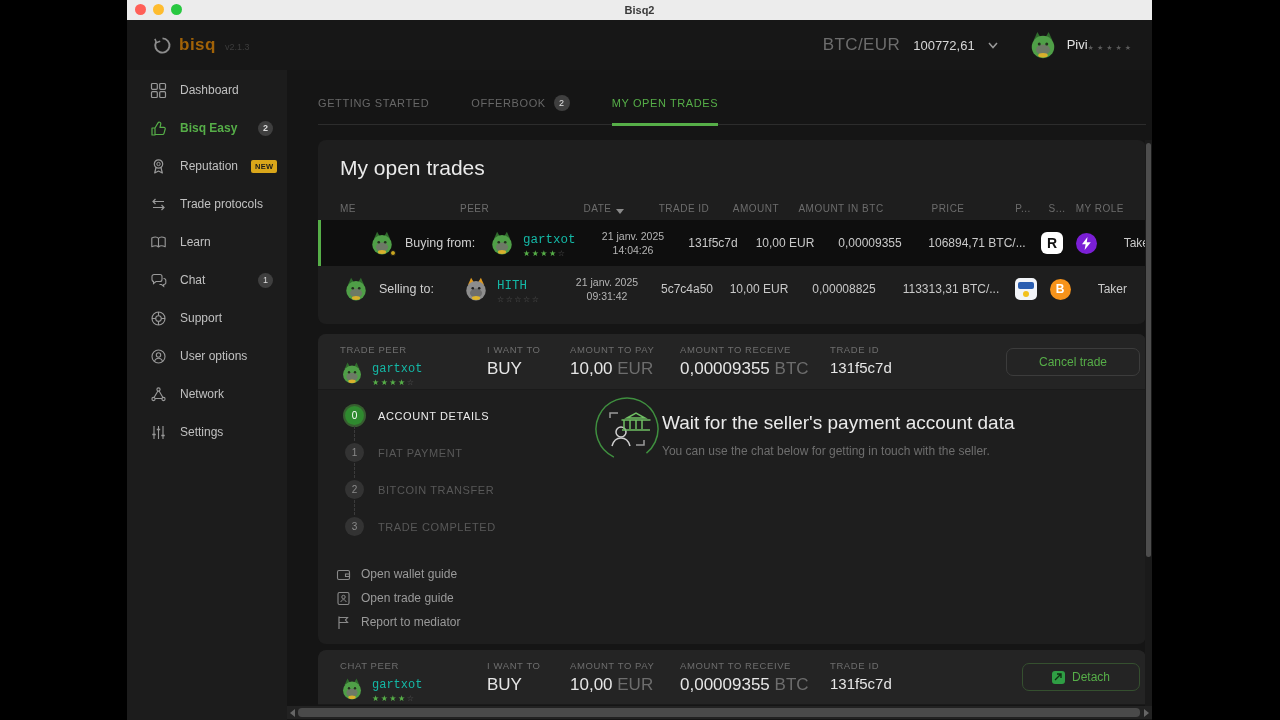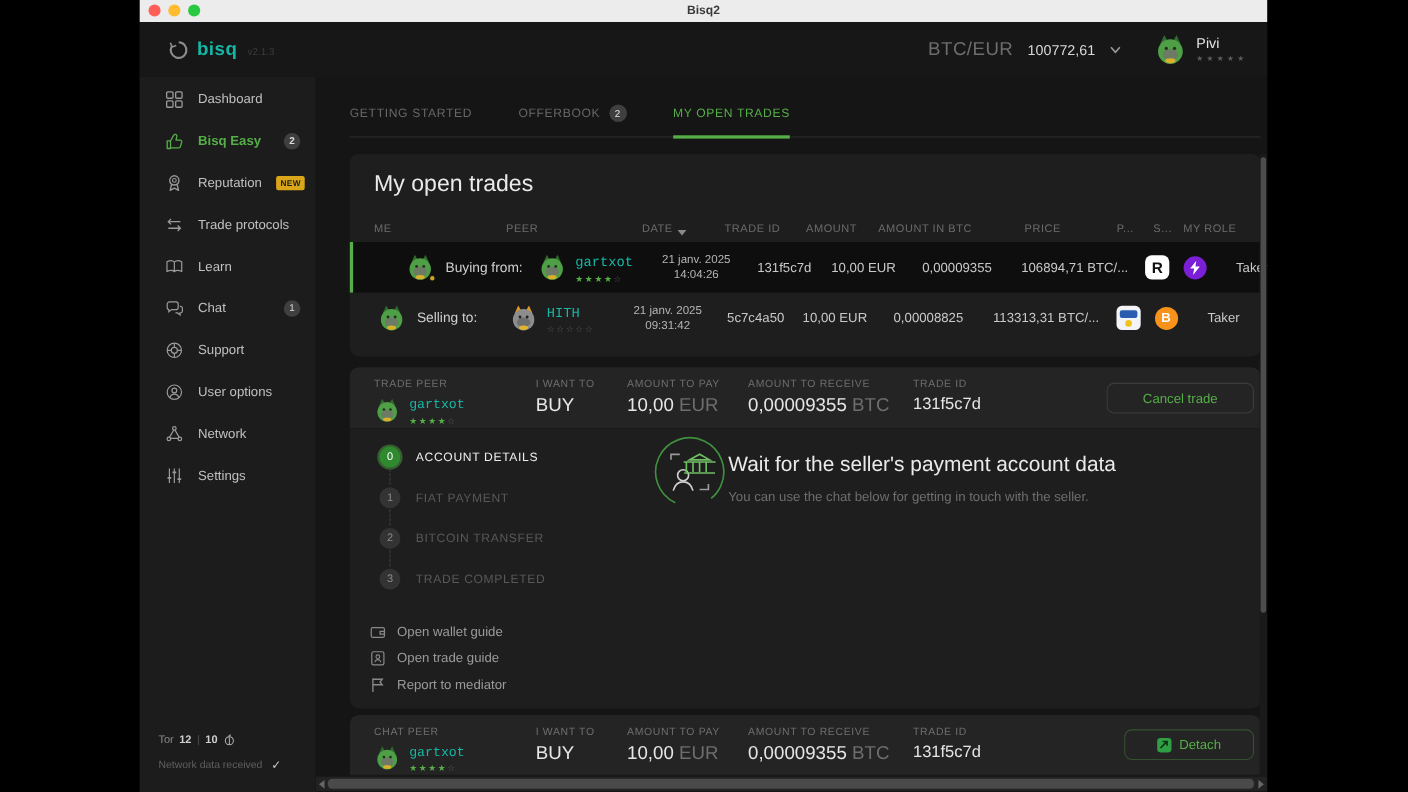--- a/index.html
+++ b/index.html
@@ -15,28 +15,28 @@
   .dot.red{ background:#ff5f57; } .dot.yellow{ background:#febc2e; } .dot.green{ background:#28c840; }
   .tb-title { width:100%; text-align:center; font-size:11px; font-weight:bold; color:#3a3a3a; }
 
   
   .app { position:absolute; left:127px; top:20px; width:1025px; height:700px; background:#151515; }
 
   
   .topbar { position:absolute; left:0; top:0; width:1025px; height:50px; background:#171717;
             display:flex; align-items:center; justify-content:space-between; padding:0 18px 0 26px; }
   .logo-area { display:flex; align-items:center; gap:7px; }
-  .logo-word { font-size:17px; font-weight:bold; color:#14b8a6; letter-spacing:.5px; }
+  .logo-word { font-size:17px; font-weight:bold; color:#a16207; letter-spacing:.5px; }
   .logo-version { font-size:9px; color:#3c3c3c; margin-left:2px; margin-top:4px; }
   .topbar-right { display:flex; align-items:center; }
   .market { display:flex; align-items:center; gap:13px; cursor:pointer; }
   .market-pair { font-size:17px; color:#6d6d6d; letter-spacing:.4px;text-align:right; }
   .market-price { font-size:13px; color:#d8d8d8; }
   .profile { display:flex; align-items:center; gap:9px; margin-left:30px; cursor:pointer; }
-  .profile-meta { display:flex; flex-direction:column; line-height:1.1; }
+  .profile-meta { display:flex; flex-direction:row; line-height:1.1;align-items:flex-end; }
   .profile-name { font-size:13px; color:#e4e4e4; }
   .profile-stars { font-size:7px; color:#5c5c5c; letter-spacing:3px; margin-top:3px; }
 
   
   .avatar { border-radius:50%; display:inline-block; position:relative; flex:none; }
   .avatar svg { display:block; width:100%; height:100%; }
   .av-dot { position:absolute; right:-1px; bottom:0; width:6px; height:6px; border-radius:50%;
             background:#caa61f; border:1px solid #151515; }
 
   
@@ -293,37 +293,20 @@
         </div>
         <div class="nav-item">
           <svg class="nicon" viewBox="0 0 17 17">
             <path d="M4 2 v13 M8.5 2 v13 M13 2 v13" stroke="currentColor" stroke-width="1.1"></path>
             <path d="M2.3 10.5 h3.4 M6.8 5.5 h3.4 M11.3 11.5 h3.4" stroke="currentColor" stroke-width="1.6"></path>
           </svg>
           <span class="nav-label">Settings</span>
         </div>
       </div>
 
-      <div class="side-footer">
-        <div class="tor-line">
-          <span>Tor</span>
-          <b>12</b>
-          <span class="tor-sep">|</span>
-          <b>10</b>
-          <svg width="11" height="11" viewBox="0 0 12 12">
-            <circle cx="6" cy="7" r="4" fill="none" stroke="#b5b5b5" stroke-width="1"></circle>
-            <path d="M6 3 C5 2 6.5 1 7.5 1.5" fill="none" stroke="#b5b5b5" stroke-width="1"></path>
-            <path d="M6 3.5 v7" stroke="#b5b5b5" stroke-width="1"></path>
-          </svg>
-        </div>
-        <div class="net-line">
-          <span>Network data received</span>
-          <span class="net-check">✓</span>
-        </div>
-      </div>
     </div>
 
     <div class="main">
 
       <div class="tabs">
         <div class="tab">
           <span>GETTING STARTED</span>
         </div>
         <div class="tab">
           <span>OFFERBOOK</span>

